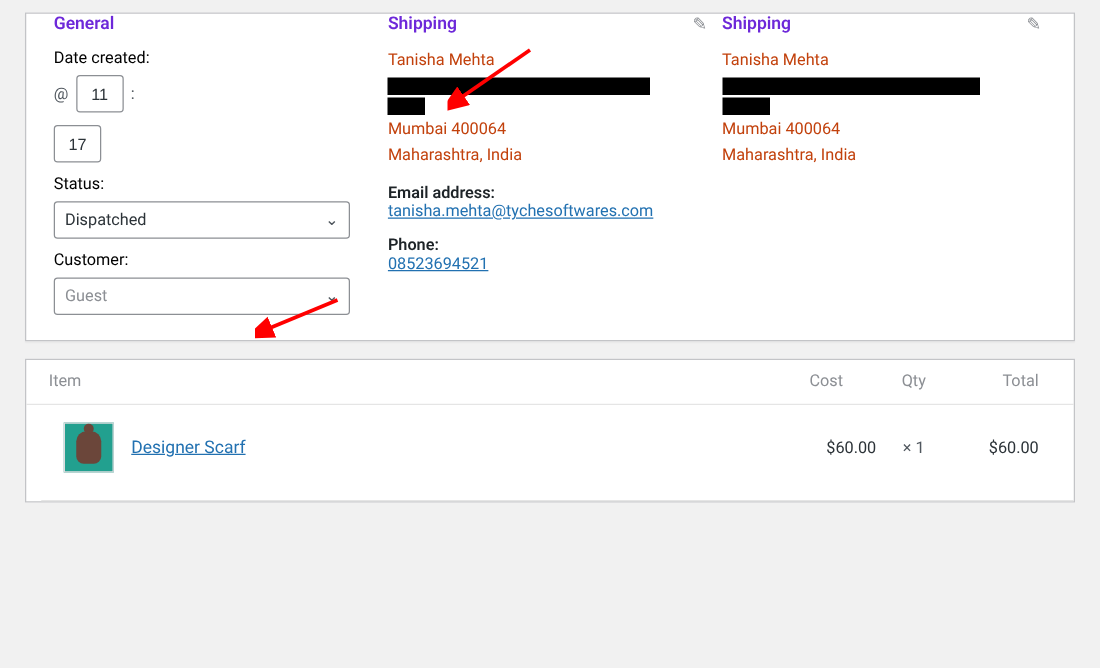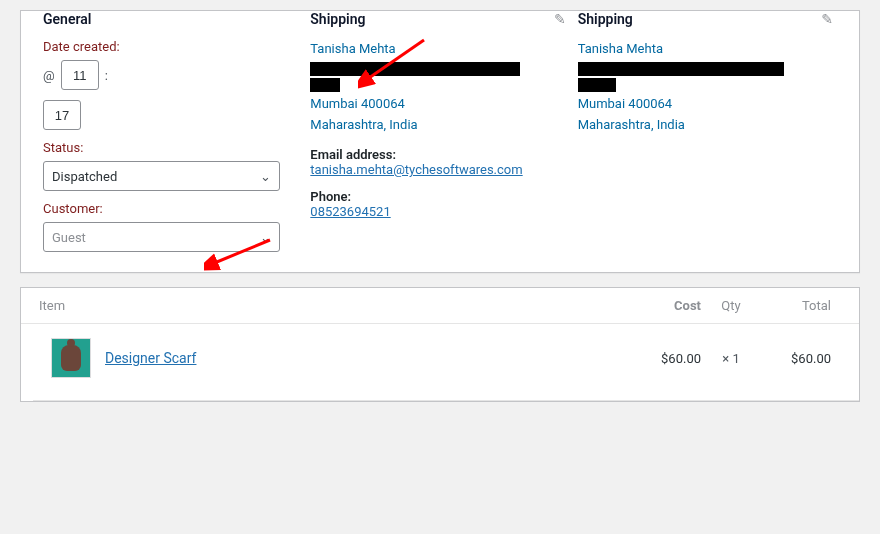--- a/index.html
+++ b/index.html
@@ -32,25 +32,25 @@
     line-height: 1.4;
   }
   .cols {
     display: flex;
     gap: 8px;
     padding: 0 22px 20px 22px;
   }
   .col { flex: 1; position: relative; }
   .col-h {
     font-weight: 600;
-    color: #0f172a;
+    color: #6d28d9;
     font-size: 14px;
     margin: 0 0 12px 0;
   }
-  .label { color: #7f1d1d; font-size: 13px; margin-bottom: 6px; display: block; }
+  .label { color: #000000; font-size: 13px; margin-bottom: 6px; display: block; }
   .field-row { display: flex; align-items: center; gap: 6px; margin-bottom: 10px; flex-wrap: wrap; }
   input[type=text].txt, .time-in, .select {
     border: 1px solid #8c8f94;
     border-radius: 3px;
     padding: 0 8px;
     height: 30px;
     font-size: 13px;
     color: #2c3338;
     background: #fff;
   }
@@ -64,21 +64,21 @@
     cursor: pointer;
   }
   .select .sel-txt {}
   .select .chev { color: #50575e; }
   .customer-sel .sel-txt { color: #8c8f94; }
   .label.status-label { margin-top: 8px; }
   .edit-icon {
     position: absolute; top: 0; right: 4px;
     color: #8c8f94; cursor: pointer; font-size: 14px;
   }
-  .addr { color: #0369a1; line-height: 1.6; }
+  .addr { color: #c2410c; line-height: 1.6; }
   .addr div {}
   .redact {
     background: #000; height: 14px; margin: 2px 0;
   }
   .redact.w1 { width: 210px; }
   .redact.w2 { width: 30px;  }
   .redact.w3 { width: 206px; }
   .redact.w4 { width: 38px;  }
   .bold-label { font-weight: 600; color: #1d2327; margin-top: 12px; }
   a.link {
@@ -91,21 +91,21 @@
     margin: 0 20px 10px 20px;
   }
   .items-head {
     display: flex;
     color: #8c8f94;
     font-size: 13px;
     border-bottom: 1px solid #e5e5e5;
     padding: 10px 18px;
   }
   .items-head .h-item { flex: 1; }
-  .items-head .h-cost { width: 80px; text-align: right; font-weight: bold; }
+  .items-head .h-cost { width: 80px; text-align: center; }
   .items-head .h-qty  { width: 60px; text-align: center; }
   .items-head .h-tot  { width: 80px; text-align: right; padding-right: 10px; }
   .items-row {
     display: flex; align-items: center;
     padding: 14px 18px 22px 18px;
     border-bottom: 1px solid #e5e5e5;
     margin-left: 12px;
   }
   .thumb {
     width: 40px; height: 40px;

